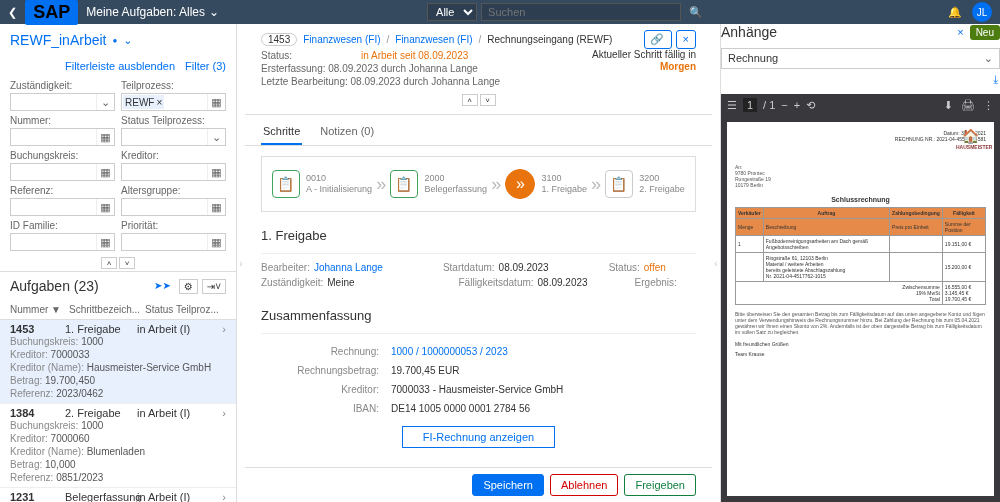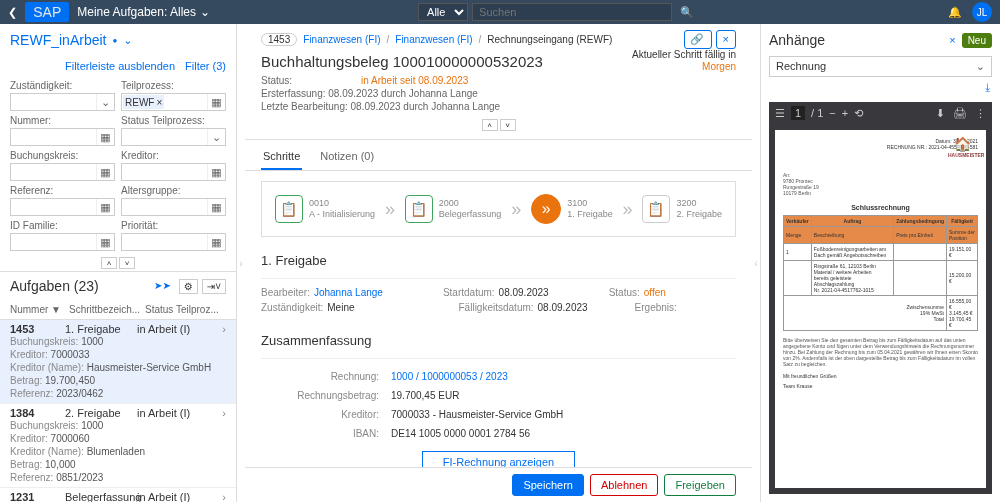--- a/index.html
+++ b/index.html
@@ -1,20 +1,20 @@
 <!DOCTYPE html>
 <html><head>
 <meta charset="utf-8">
 <style>
 * { margin: 0; padding: 0; box-sizing: border-box; font-family: Arial, sans-serif; }
 body { font-size: 11px; color: #333; overflow: hidden; }
 
 .topbar { background: #354a5f; height: 24px; display: flex; align-items: center; padding: 0 8px; gap: 8px; }
 .topbar .back { color: #fff; cursor: pointer; }
-.sap-logo { background: #0070f2; color: #e5e5e5; font-weight: normal; padding: 2px 8px; font-size: 14px; border-radius: 2px; }
+.sap-logo { background: #0070f2; color: #000000; font-weight: bold; padding: 2px 8px; font-size: 18px; border-radius: 2px; }
 .topbar-title { color: #fff; font-size: 12px; display: flex; gap: 4px; }
 .topbar-center { display: flex; align-items: center; gap: 4px; margin-left: 200px; }
 .topbar select { background: #2c3e50; color: #fff; border: 1px solid #555; padding: 1px 4px; font-size: 11px; width: 50px; }
 .topbar input { background: #2c3e50; color: #fff; border: 1px solid #555; padding: 2px 6px; font-size: 11px; width: 200px; }
 .search-btn { color: #aaa; cursor: pointer; padding: 0 4px; }
 .topbar-right { margin-left: auto; display: flex; align-items: center; gap: 10px; }
 .avatar { background: #0070f2; color: #fff; width: 20px; height: 20px; border-radius: 50%; display: flex; align-items: center; justify-content: center; font-size: 10px; }
 .bell { color: #fff; }
 
 .workspace { display: flex; height: 478px; }
@@ -59,21 +59,21 @@
 .badge { border: 1px solid #ccc; border-radius: 8px; padding: 0 6px; font-size: 10px; background: #fff; }
 .breadcrumb a { color: #0070f2; text-decoration: none; }
 .breadcrumb .sep { color: #999; }
 .hbtns { margin-left: auto; display: flex; gap: 4px; }
 .hbtns .hb { border: 1px solid #0070f2; color: #0070f2; padding: 2px 6px; font-size: 11px; cursor: pointer; border-radius: 3px; background: #fff; }
 .doctitle { font-size: 15px; padding: 4px 0; }
 .metaline { font-size: 10px; color: #666; padding: 1px 0; }
 .metaline .lbl { display: inline-block; width: 100px; }
 .status-orange { color: #e9730c; }
 .status-blk { float: right; text-align: right; font-size: 10px; line-height: 12px; }
-.status-blk .soon { color: #e9730c; }
+.status-blk .soon { color: #e9730c; font-weight: bold; }
 
 .tabs { display: flex; padding: 0 16px; border-bottom: 1px solid #ddd; gap: 16px; margin-top: 4px; }
 .tab { padding: 6px 2px; cursor: pointer; color: #666; }
 .tab.active { color: #333; border-bottom: 2px solid #0070f2; }
 
 .cbody { flex: 1; overflow: auto; padding: 10px 16px; }
 .process { border: 1px solid #ddd; padding: 12px 8px; display: flex; align-items: center; justify-content: space-around; margin-bottom: 10px; }
 .pstep { display: flex; align-items: center; gap: 6px; }
 .pico { width: 28px; height: 28px; border: 1px solid #ccc; border-radius: 4px; display: flex; align-items: center; justify-content: center; color: #888; font-size: 14px; }
 .pico.done { border-color: #3fa45b; color: #3fa45b; }
@@ -93,21 +93,21 @@
 .sline .v { flex: 1; }
 
 .btn-outline { border: 1px solid #0070f2; color: #0070f2; padding: 4px 20px; font-size: 11px; background: #fff; cursor: pointer; display: block; margin: 8px auto; }
 
 .footer { border-top: 1px solid #ddd; padding: 6px 16px; display: flex; justify-content: flex-end; gap: 6px; background: #fff; }
 .btn-main { padding: 4px 10px; font-size: 11px; border-radius: 3px; cursor: pointer; border: 1px solid; background: #fff; }
 .btn-save { background: #0070f2; color: #fff; border-color: #0070f2; }
 .btn-reject { color: #d20000; border-color: #d20000; }
 .btn-approve { color: #107e3e; border-color: #107e3e; }
 
-.right { width: 240px; border-left: 1px solid #ddd; padding: 8px; display: flex; flex-direction: column; }
+.right { width: 280px; border-left: 1px solid #ddd; padding: 0; display: flex; flex-direction: column; }
 .rthdr { display: flex; align-items: center; }
 .rthdr h3 { font-size: 14px; font-weight: normal; }
 .rthdr .close { margin-left: auto; color: #0070f2; cursor: pointer; }
 .rthdr .new { background: #4d7c0f; color: #fff; padding: 2px 6px; border-radius: 3px; font-size: 10px; margin-left: 6px; }
 .typesel { border: 1px solid #ccc; padding: 3px 6px; margin-top: 8px; display: flex; justify-content: space-between; cursor: pointer; }
 .typesel .dd { color: #666; }
 .dl { text-align: right; color: #0070f2; padding: 4px 2px; }
 .viewer { background: #38383d; flex: 1; margin-top: 4px; display: flex; flex-direction: column; }
 .vtb { background: #38383d; color: #ccc; display: flex; align-items: center; padding: 4px 6px; gap: 6px; font-size: 11px; }
 .vtb .pg { background: #222; padding: 1px 4px; }
@@ -305,21 +305,20 @@
         <div class="hbtns">
           <span class="hb">🔗</span>
           <span class="hb">×</span>
         </div>
       </div>
       <div style="position:relative">
         <div class="status-blk">
           <div>Aktueller Schritt fällig in</div>
           <div class="soon">Morgen</div>
         </div>
-        <div class="doctitle">Buchhaltungsbeleg 100010000000532023</div>
         <div class="metaline"><span class="lbl">Status:</span><span class="status-orange">in Arbeit seit 08.09.2023</span></div>
         <div class="metaline">Ersterfassung: 08.09.2023 durch Johanna Lange</div>
         <div class="metaline">Letzte Bearbeitung: 08.09.2023 durch Johanna Lange</div>
       </div>
       <div class="collapse-btns" style="margin-top:4px">
           <span class="cbtn">˄</span>
           <span class="cbtn">˅</span>
         </div>
     </div>
     <div class="tabs">

